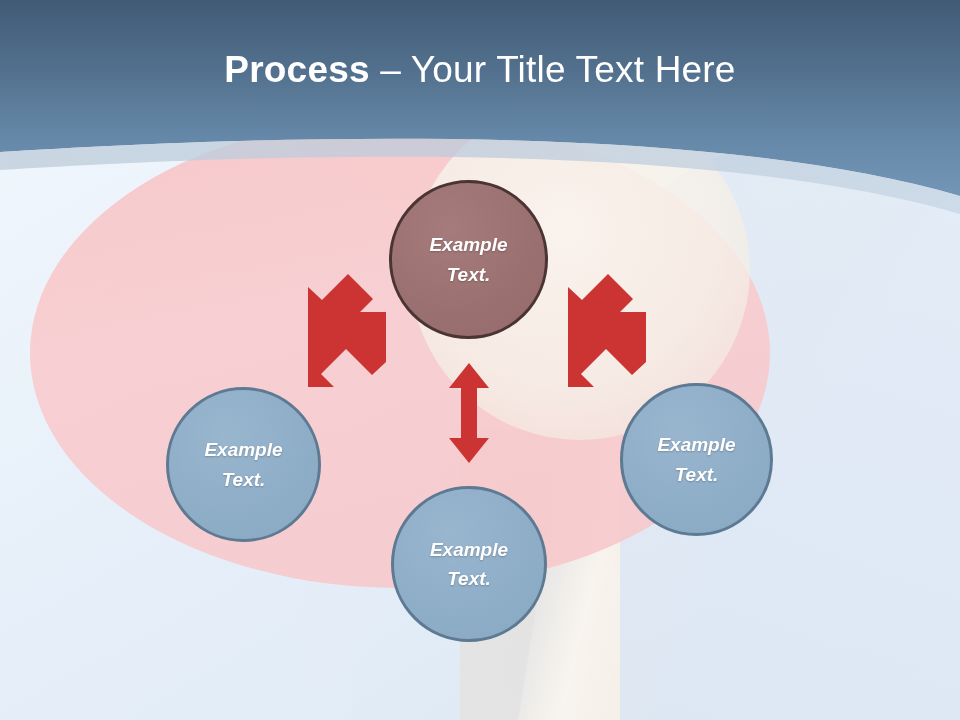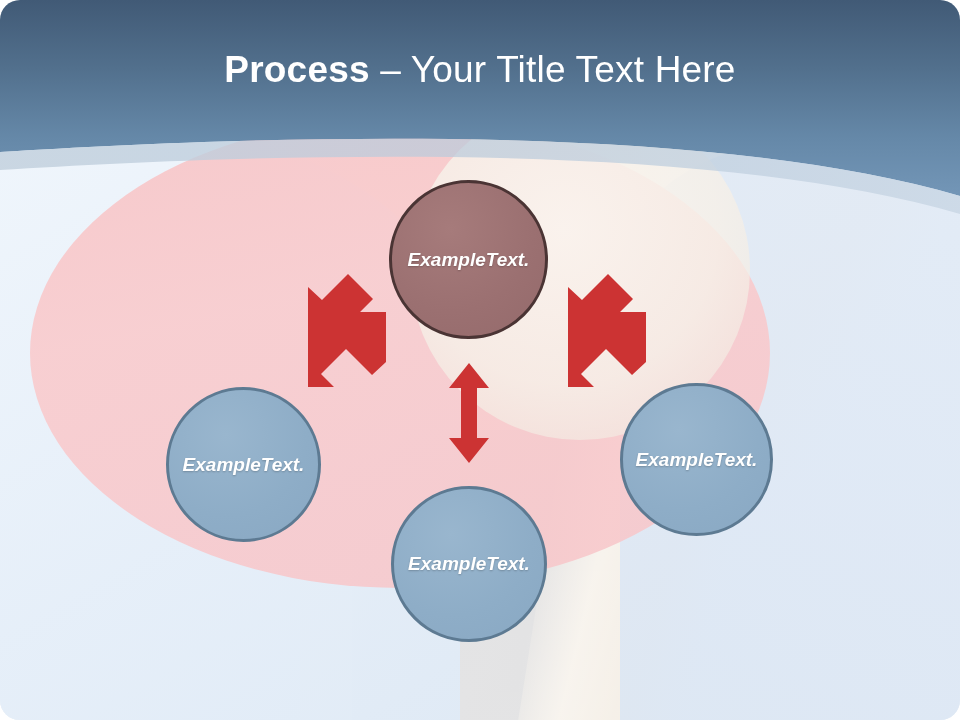--- a/index.html
+++ b/index.html
@@ -10,21 +10,20 @@
   body {
     font-family: "Liberation Sans", sans-serif;
   }
 
   #slide {
     position: relative;
     width: 960px;
     height: 720px;
     overflow: hidden;
     background: #e8eef6;
-    border-radius: 20px;
   }
 
   
   .photo-layer {
     position: absolute;
     inset: 0;
     background:
       linear-gradient(170deg, #eef3f9 0%, #e3ecf5 45%, #dce7f2 100%);
   }
   .photo-body {
@@ -199,20 +198,21 @@
     width: 960px;
     height: 720px;
   }
 
   
   .node {
     position: absolute;
     border-radius: 50%;
     box-sizing: border-box;
     display: flex;
+    flex-direction: column;
     align-items: center;
     justify-content: center;
     text-align: center;
     color: #ffffff;
     font-style: italic;
     font-weight: bold;
     font-size: 19px;
     line-height: 1.55;
     text-shadow: 0 1px 2px rgba(0,0,0,0.22);
   }

